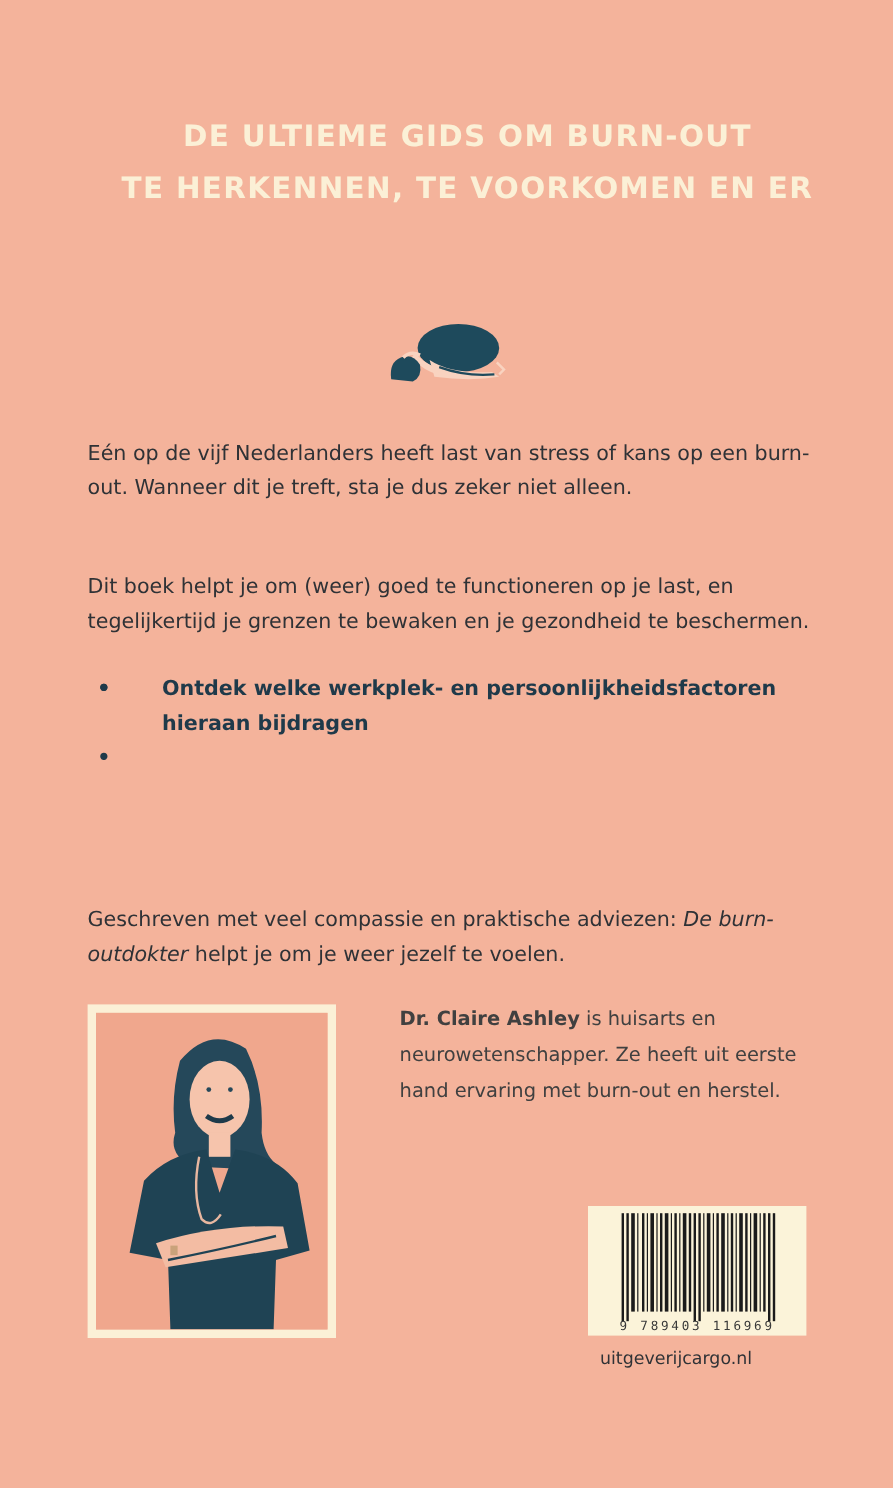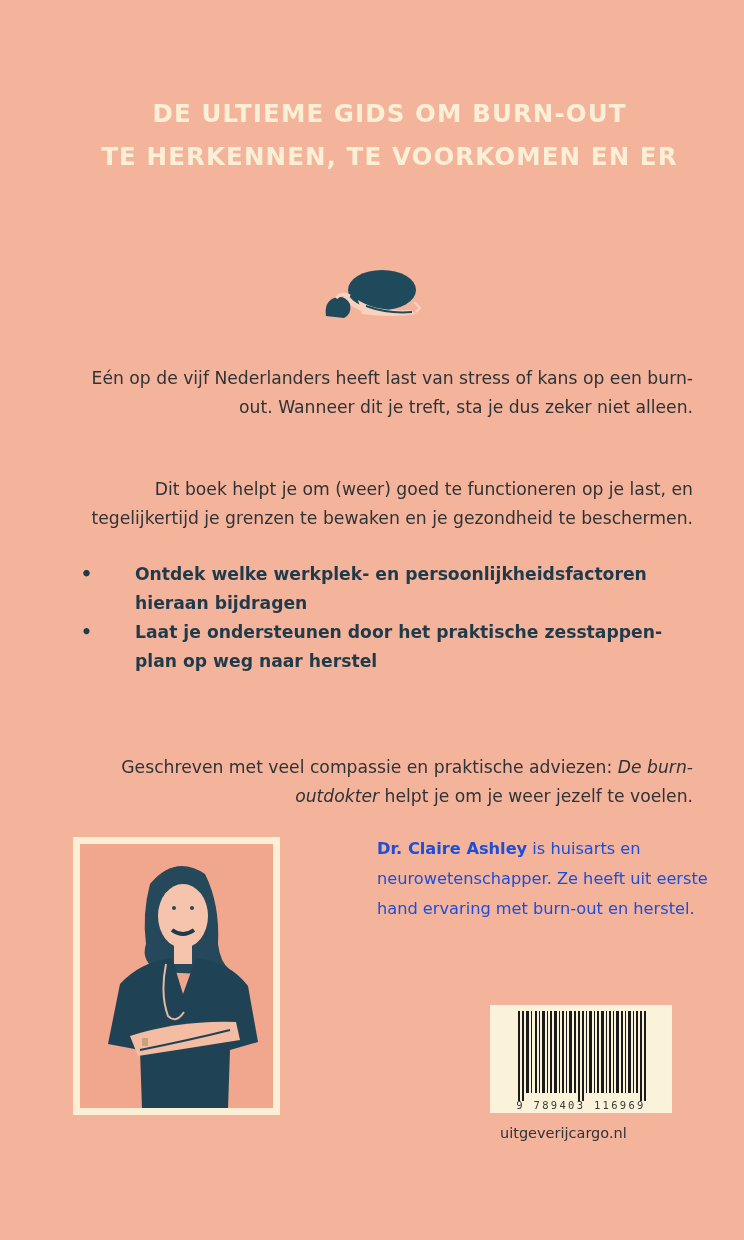--- a/index.html
+++ b/index.html
@@ -26,21 +26,20 @@
     position: absolute;
     left: 306px; top: 262px;
     width: 130px; height: 60px;
   }
   .body-text {
     position: absolute;
     left: 73px; width: 620px;
     font-size: 17.2px;
     line-height: 29px;
     color: #2f3236;
-    text-align: right;
   }
   .p1 { top: 364px; }
   .p2 { top: 475px; }
   .bullets {
     position: absolute;
     left: 73px; top: 560px; width: 620px;
     list-style: none;
     font-size: 17.2px;
     line-height: 29px;
     font-weight: bold;
@@ -65,22 +64,21 @@
     background: #f1a88e;
     position: relative;
     overflow: hidden;
   }
   .photo svg { width: 100%; height: 100%; display: block; }
   .bio {
     position: absolute;
     left: 333px; top: 834px; width: 360px;
     font-size: 16.2px;
     line-height: 30px;
-    color: #1d4ed8;
-    margin-left: 44px;
+    color: #404040;
   }
   .bio .name { font-weight: bold; }
   .barcode {
     position: absolute;
     left: 490px; top: 1005px;
     width: 182px; height: 108px;
     background: #fbf3d9;
   }
   .barcode svg { width: 100%; height: 100%; display: block; }
   .isbn-digits {
@@ -134,21 +132,20 @@
   <ul class="bullets">
     <li>
       <span class="dot">•</span>
     </li>
     <li>
       <span class="dot">•</span>
       <span>Ontdek welke werkplek- en persoonlijkheidsfactoren hieraan bijdragen</span>
     </li>
     <li>
       <span class="dot">•</span>
-      <span>Laat je ondersteunen door het praktische zesstappen-plan op weg naar herstel</span>
     </li>
   </ul>
 
   <p class="body-text p3">
     <span>Geschreven met veel compassie en praktische adviezen: </span><em>De burn-outdokter</em><span> helpt je om je weer jezelf te voelen.</span>
   </p>
 
   <div class="photo-frame">
     <div class="photo" title="Portret van Dr. Claire Ashley in medische kleding met stethoscoop">
       <svg viewBox="0 0 193 264" xmlns="http://www.w3.org/2000/svg" preserveAspectRatio="none">

